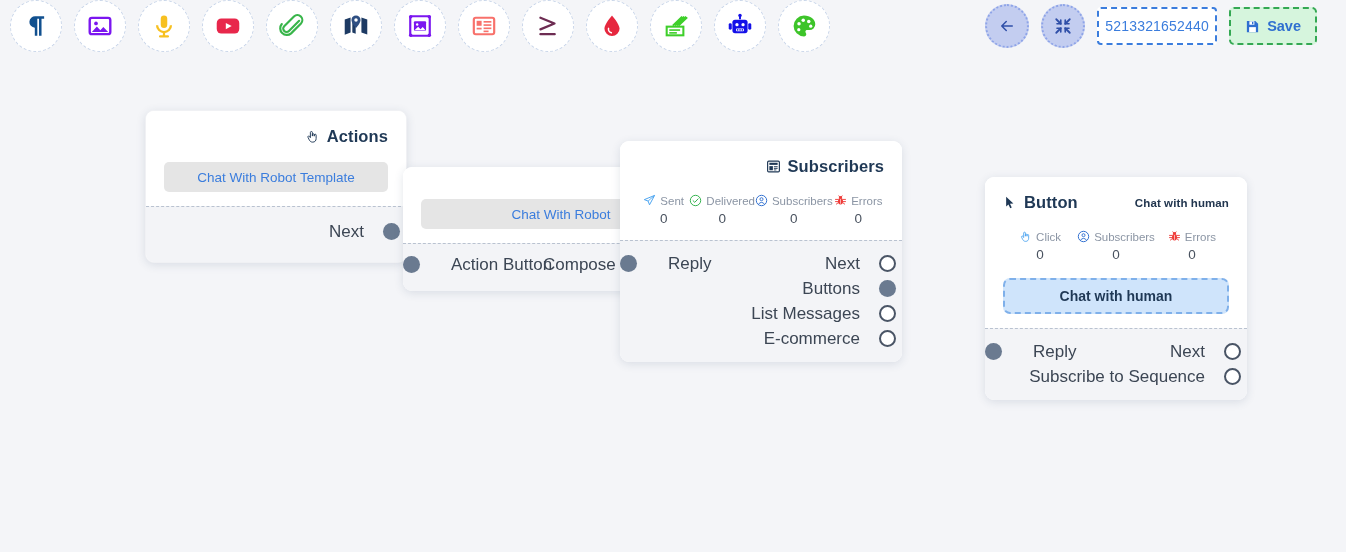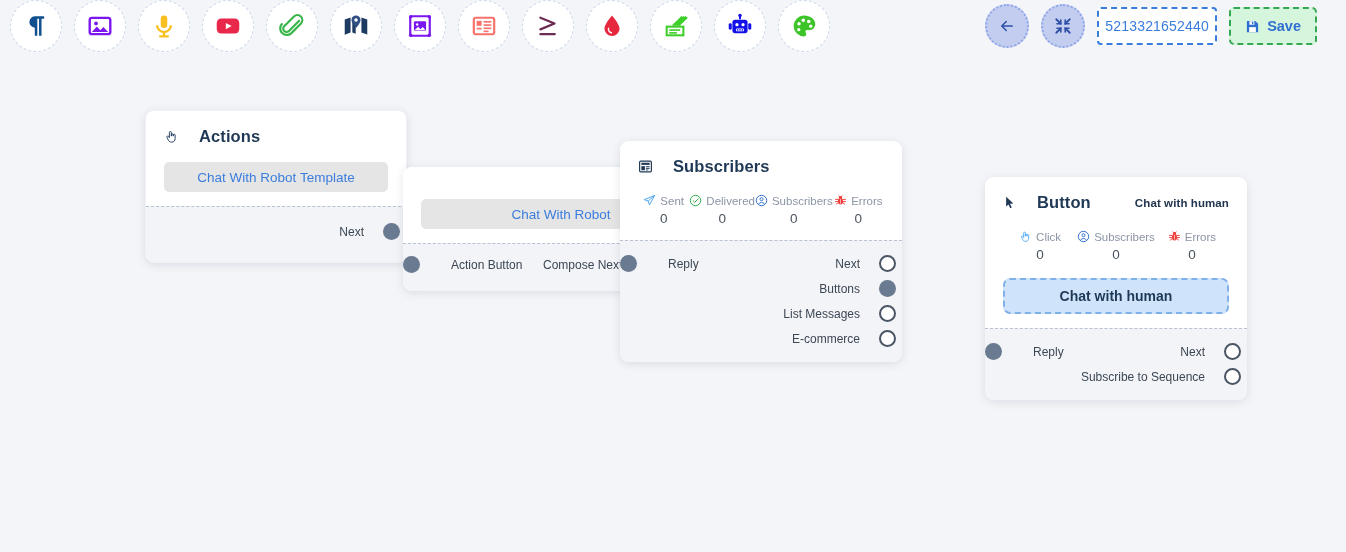--- a/index.html
+++ b/index.html
@@ -66,23 +66,24 @@
   
   .node {
     position: absolute;
     background: #ffffff;
     border-radius: 9px;
     box-shadow: 0 2px 10px rgba(40,60,100,.13);
     overflow: hidden;
   }
   .node-body { padding: 16px 18px 14px 18px; background:#fff; }
   .node-title {
-    display: flex; align-items: center; gap: 20px;
+    display: flex; align-items: center; gap: 7px;
     font-size: 16.5px; color: #1f3855; font-weight: 600;
     letter-spacing: .1px;
+    justify-content: flex-end;
   }
   .node-title .ttl-right {
     margin-left: auto; font-size: 11.5px; font-weight: 600; color: #22364f;
   }
   .node-footer {
     background: #f3f4f7;
     border-top: 1px dashed #b9c2d0;
     padding: 10px 14px 12px 14px;
     min-height: 44px;
     position: relative;
@@ -122,21 +123,21 @@
     padding: 9px 11px 11px 11px;
     color: #33404f;
     font-size: 12.6px;
     line-height: 18px;
     background: #fff;
     min-height: 78px;
   }
 
   
   .port-row { display: flex; align-items: center; height: 25px; }
-  .port-label { font-size: 12px; color: #3c4654; }
+  .port-label { font-size: 17px; color: #3c4654; }
   .port-left  { position: relative; }
   .port-left .port-label { margin-left: 22px; }
   .port-right { justify-content: flex-end; position: relative; }
   .port-right .port-label { margin-right: 10px; }
   .dot {
     width: 17px; height: 17px; border-radius: 50%;
     flex: 0 0 auto;
   }
   .dot.filled { background: #6a7a90; }
   .dot.hollow { background: #ffffff; border: 2px solid #4a5566; }

